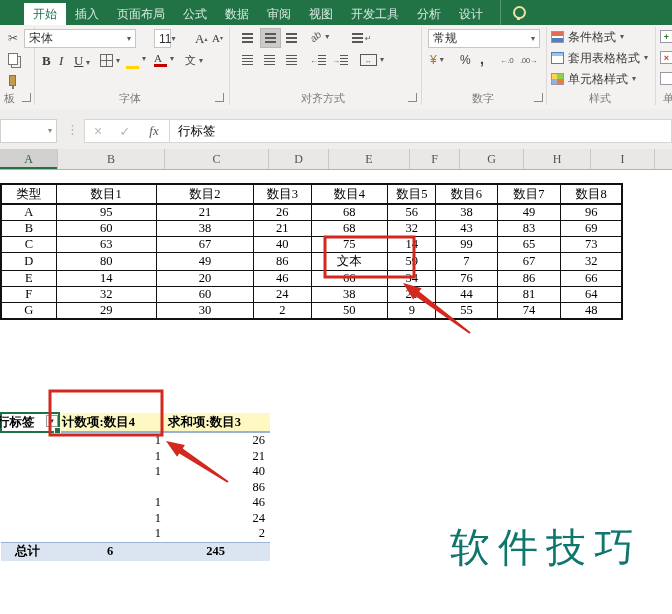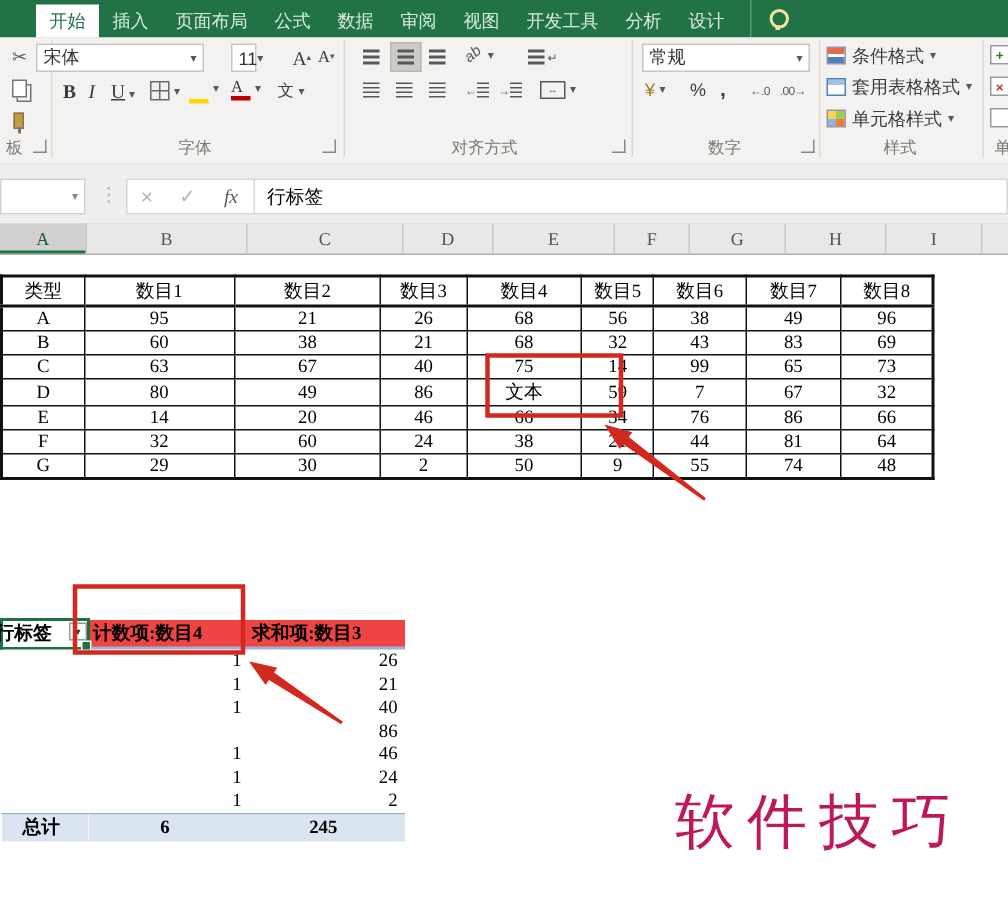--- a/index.html
+++ b/index.html
@@ -75,35 +75,35 @@
   
   .sheet{position:absolute;left:0;top:170px;width:623px;height:444px;background:#fff;font-family:"Liberation Serif","DejaVu Serif",serif;}
 
   table.dtable{position:absolute;left:0;top:13px;border-collapse:collapse;table-layout:fixed;border:2px solid #111;}
   .dtable th,.dtable td{border:1px solid #111;padding:0;text-align:center;font-size:12.5px;color:#000;font-weight:normal;
                         overflow:hidden;white-space:nowrap;}
   .dtable th{height:18px;border-bottom-width:2px;}
   .dtable td{height:15px;}
 
   table.pivot{position:absolute;left:0;top:242px;border-collapse:collapse;table-layout:fixed;font-size:12.5px;color:#000;}
-  .pivot th{height:16px;font-weight:bold;text-align:left;padding:0 0 0 2px;background:#ef4444;
+  .pivot th{height:16px;font-weight:bold;text-align:left;padding:0 0 0 2px;background:#fef9c3;
             border-bottom:2px solid #9ab3d5;overflow:hidden;white-space:nowrap;}
   .pivot th.ph-label{background:#fff;border:2px solid #1e7145;position:relative;overflow:visible;padding-left:0;}
   .ph-text{display:inline-block;margin-left:-5px;}
   .filterbtn{position:absolute;right:0;top:1px;width:12px;height:12px;background:#fdfdfd;border:1px solid #9a9896;
              box-sizing:border-box;display:flex;align-items:center;justify-content:center;}
   .filterbtn .cd{font-size:7px;color:#333;}
   .fillhandle{position:absolute;right:-3px;bottom:-3px;width:5px;height:5px;background:#1e7145;border:1px solid #fff;}
   .pivot td{height:15.5px;text-align:right;padding:0 5px 0 0;overflow:hidden;white-space:nowrap;}
   .pivot td.lab{text-align:left;padding:0;}
   .pivot tr.total td{background:#dbe5f1;font-weight:bold;border-top:1px solid #9ab3d5;height:18px;text-align:center;}
   .total-lab{display:inline-block;margin-left:-5px;}
 
   .overlay{position:absolute;left:0;top:0;width:672px;height:444px;pointer-events:none;}
-  .watermark{position:absolute;left:450px;top:350px;font-size:40px;color:#be185d;letter-spacing:8px;white-space:nowrap;
+  .watermark{position:absolute;left:450px;top:350px;font-size:40px;color:#0f766e;letter-spacing:8px;white-space:nowrap;
              font-family:Liberation Serif, serif;}
 </style>
 </head>
 <body>
 
 <div class="app">
 
   <div class="tabbar">
     <div class="tab first active">开始</div>
     <div class="tab">插入</div>

